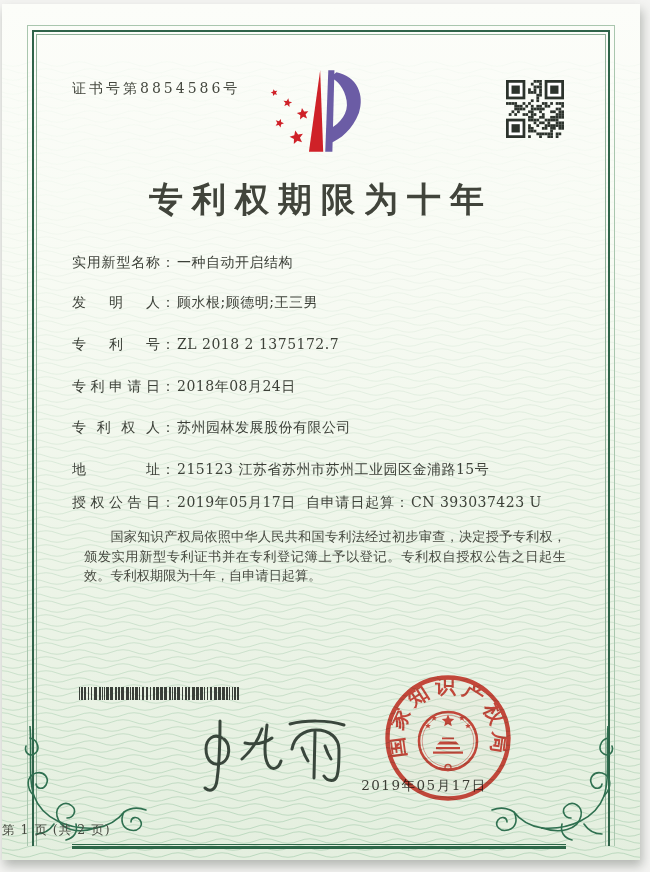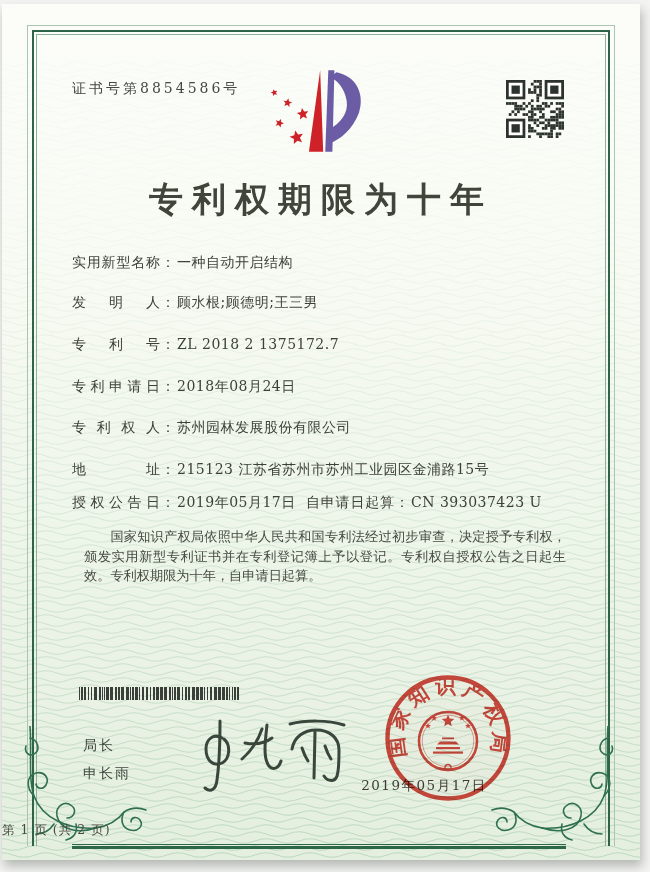--- a/index.html
+++ b/index.html
@@ -426,24 +426,20 @@
         <i style="width:3px;margin-right:1px"></i>
         <i style="width:3px;margin-right:1px"></i>
         <i style="width:3px;margin-right:1px"></i>
         <i style="width:2px;margin-right:1px"></i>
         <i style="width:1px;margin-right:2px"></i>
         <i style="width:1px;margin-right:1px"></i>
         <i style="width:2px;margin-right:1px"></i>
         <i style="width:2px;margin-right:2px"></i>
       </div>
 
-    <div class="signer">
-      <div>局长</div>
-      <div>申长雨</div>
-    </div>
 
     <svg class="signature" viewBox="0 0 178 86">
       <g fill="none" stroke="#39463c" stroke-width="3" stroke-linecap="round">
         <path d="M38,24 C30,19 22,25 22,35 C22,47 30,53 38,49 C46,45 47,31 40,25"></path>
         <path d="M36,7 C36,28 35,52 33,66 C32,75 27,79 21,74"></path>
         <path d="M78,15 C74,27 67,37 58,45"></path>
         <path d="M61,29 C71,31 81,29 88,24"></path>
         <path d="M83,11 C81,28 79,44 85,52 C89,57 95,54 97,47"></path>
         <path d="M108,35 C110,23 120,16 132,16 C146,16 155,24 155,36 C155,46 155,56 153,62 C151,68 144,68 140,62"></path>
         <path d="M131,18 L130,64"></path>

